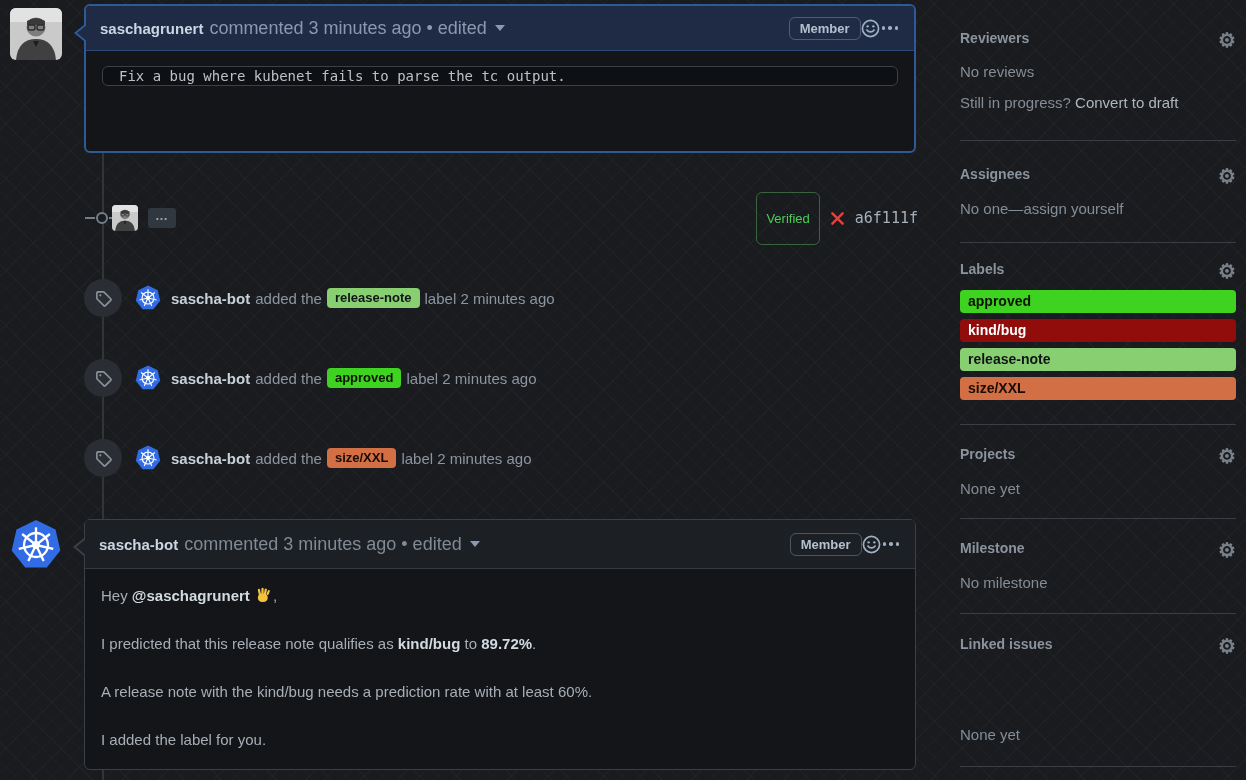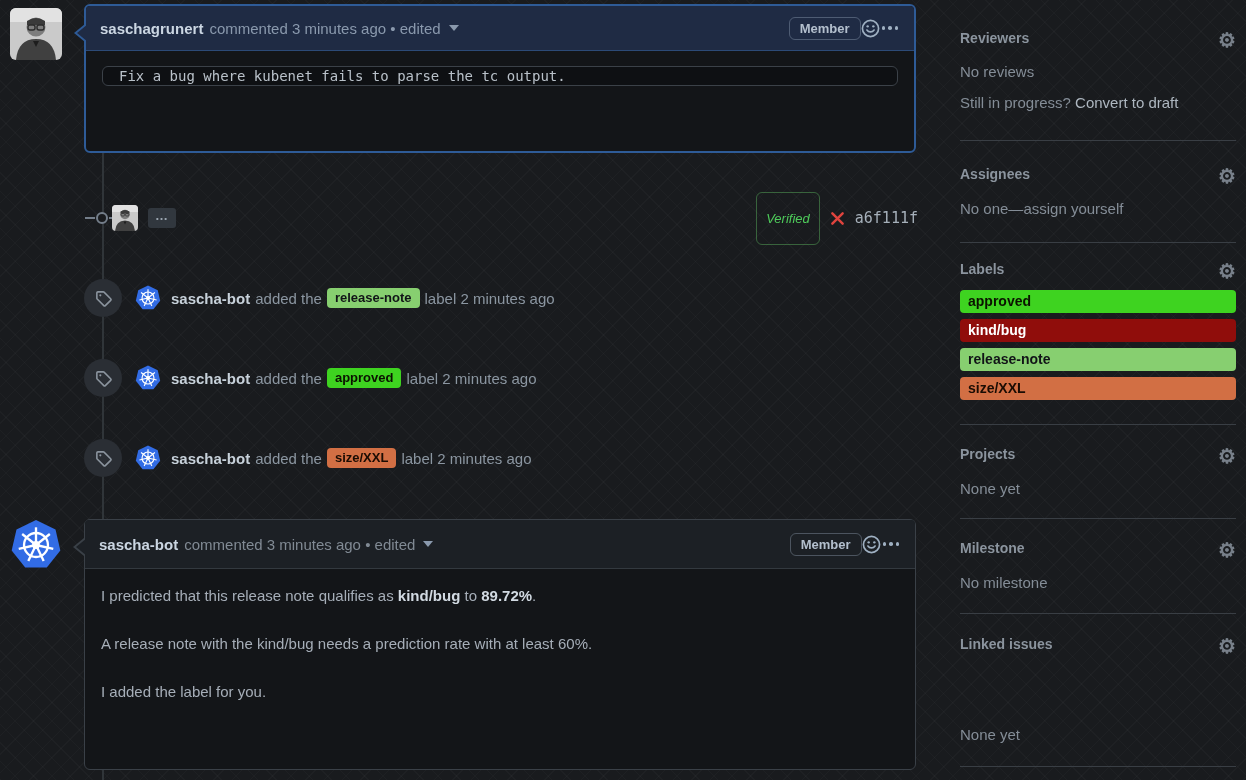--- a/index.html
+++ b/index.html
@@ -19,21 +19,21 @@
   .avatar-sm{width:26px;height:26px;border-radius:4px;overflow:hidden;display:inline-block;}
 
   
   .comment{position:absolute;left:84px;width:832px;box-sizing:border-box;border-radius:6px;background:#131518;}
   .c1{top:4px;height:149px;border:2px solid #2e5b97;}
   .c2{top:519px;height:251px;border:1px solid #3a4047;}
   .c-header{display:flex;align-items:center;gap:6px;padding:0 14px;border-radius:4px 4px 0 0;position:relative;}
   .c1 .c-header{height:44px;background:#1f2b44;border-bottom:1px solid #2c4a77;}
   .c2 .c-header{height:48px;background:#1c2025;border-bottom:1px solid #33393f;}
   .author{font-weight:bold;color:#cbd6e2;font-size:15px;}
-  .meta{color:#8a99ad;font-size:15px;}
+  .meta{color:#8a99ad;font-size:18px;}
   .c2 .meta{color:#818a94;}
   .caret-down{width:0;height:0;border-left:5px solid transparent;border-right:5px solid transparent;border-top:6px solid #8a99ad;margin-left:2px;display:inline-block;}
   .hdr-right{margin-left:auto;display:flex;gap:0;}
   .member{border:1px solid rgba(165,183,203,.35);color:#b4c0ce;font-weight:bold;font-size:13px;padding:3px 10px;border-radius:6px;}
   .smiley{display:flex;align-items:center;}
   .kebab{display:flex;gap:3px;align-items:center;padding:4px 2px;}
   .kebab i{width:3.5px;height:3.5px;border-radius:50%;background:#9fb0c2;}
 
   
   .bubble-caret{position:absolute;top:18px;width:0;height:0;border-style:solid;border-width:9px 11px 9px 0;}
@@ -52,21 +52,21 @@
   .c2-body b{color:#d2dae2;}
   .wave{display:inline-block;vertical-align:-3px;margin:0 1px;}
 
   
   .commit-icon{position:absolute;left:85px;top:207px;}
   .commit-avatar{position:absolute;left:112px;top:205px;}
   .commit-main{position:absolute;left:148px;top:205px;display:flex;align-items:center;gap:12px;height:26px;}
   .commit-msg{font-family:"DejaVu Sans Mono","Liberation Mono",monospace;font-size:15px;color:#a0a9b2;}
   .expander{background:#31373e;border-radius:3px;color:#9aa5b0;font-weight:bold;font-size:13px;line-height:10px;padding:3px 7px 7px;letter-spacing:1px;cursor:pointer;}
   .commit-right{position:absolute;right:328px;top:205px;display:flex;align-items:center;gap:10px;height:26px;}
-  .verified{border:1px solid rgba(87,171,90,.5);color:#4ecb5a;font-size:13px;padding:18px 9px;border-radius:6px;font-style:italic;}
+  .verified{border:1px solid rgba(87,171,90,.5);color:#4ecb5a;font-size:13px;padding:18px 9px;border-radius:6px;}
   .hash{font-family:"DejaVu Sans Mono","Liberation Mono",monospace;font-size:15px;color:#a6b0ba;}
 
   
   .event-row{position:absolute;left:84px;height:38px;display:flex;align-items:center;}
   .event-circle{width:38px;height:38px;border-radius:50%;background:#2a2e34;display:flex;align-items:center;justify-content:center;margin-right:13px;}
   .event-avatar{margin-right:10px;display:flex;}
   .event-text{font-size:15px;color:#8b96a1;display:flex;align-items:center;gap:5px;}
   .event-text b{color:#c7d1da;}
   .label-pill{display:inline-block;padding:2px 8px 3px;border-radius:4px;font-weight:bold;font-size:13px;}
 
@@ -285,20 +285,29 @@
             </svg>
         </span>
         <span class="kebab">
             <i></i>
             <i></i>
             <i></i>
           </span>
       </span>
     </div>
     <div class="c2-body" id="c2-paragraphs">
+        <p><span>Hey </span><b>@saschagrunert</b><span> </span><svg class="wave" width="17" height="17" viewBox="0 0 24 24">
+  <g fill="#f5c33b">
+              <rect x="4" y="9" width="14" height="12" rx="6"></rect>
+  <rect x="4.6" y="2.5" width="3.2" height="9" rx="1.6" transform="rotate(-12 6 7)"></rect>
+  <rect x="9" y="1.2" width="3.2" height="10" rx="1.6"></rect>
+  <rect x="13.2" y="2" width="3.2" height="9" rx="1.6" transform="rotate(10 15 6)"></rect>
+  <rect x="17" y="4" width="3" height="7.5" rx="1.5" transform="rotate(22 18.5 8)"></rect>
+            </g>
+          </svg><span>,</span></p>
         <p><span>I predicted that this release note qualifies as </span><b>kind/bug</b><span> to </span><b>89.72%</b><span>.</span></p>
         <p><span>A release note with the kind/bug needs a prediction rate with at least 60%.</span></p>
         <p><span>I added the label for you.</span></p>
       </div>
   </div>
 
   <div class="sidebar">
     <div class="sb-h" style="top:30px">
       <span>Reviewers</span>
       <span class="gear">⚙</span>

